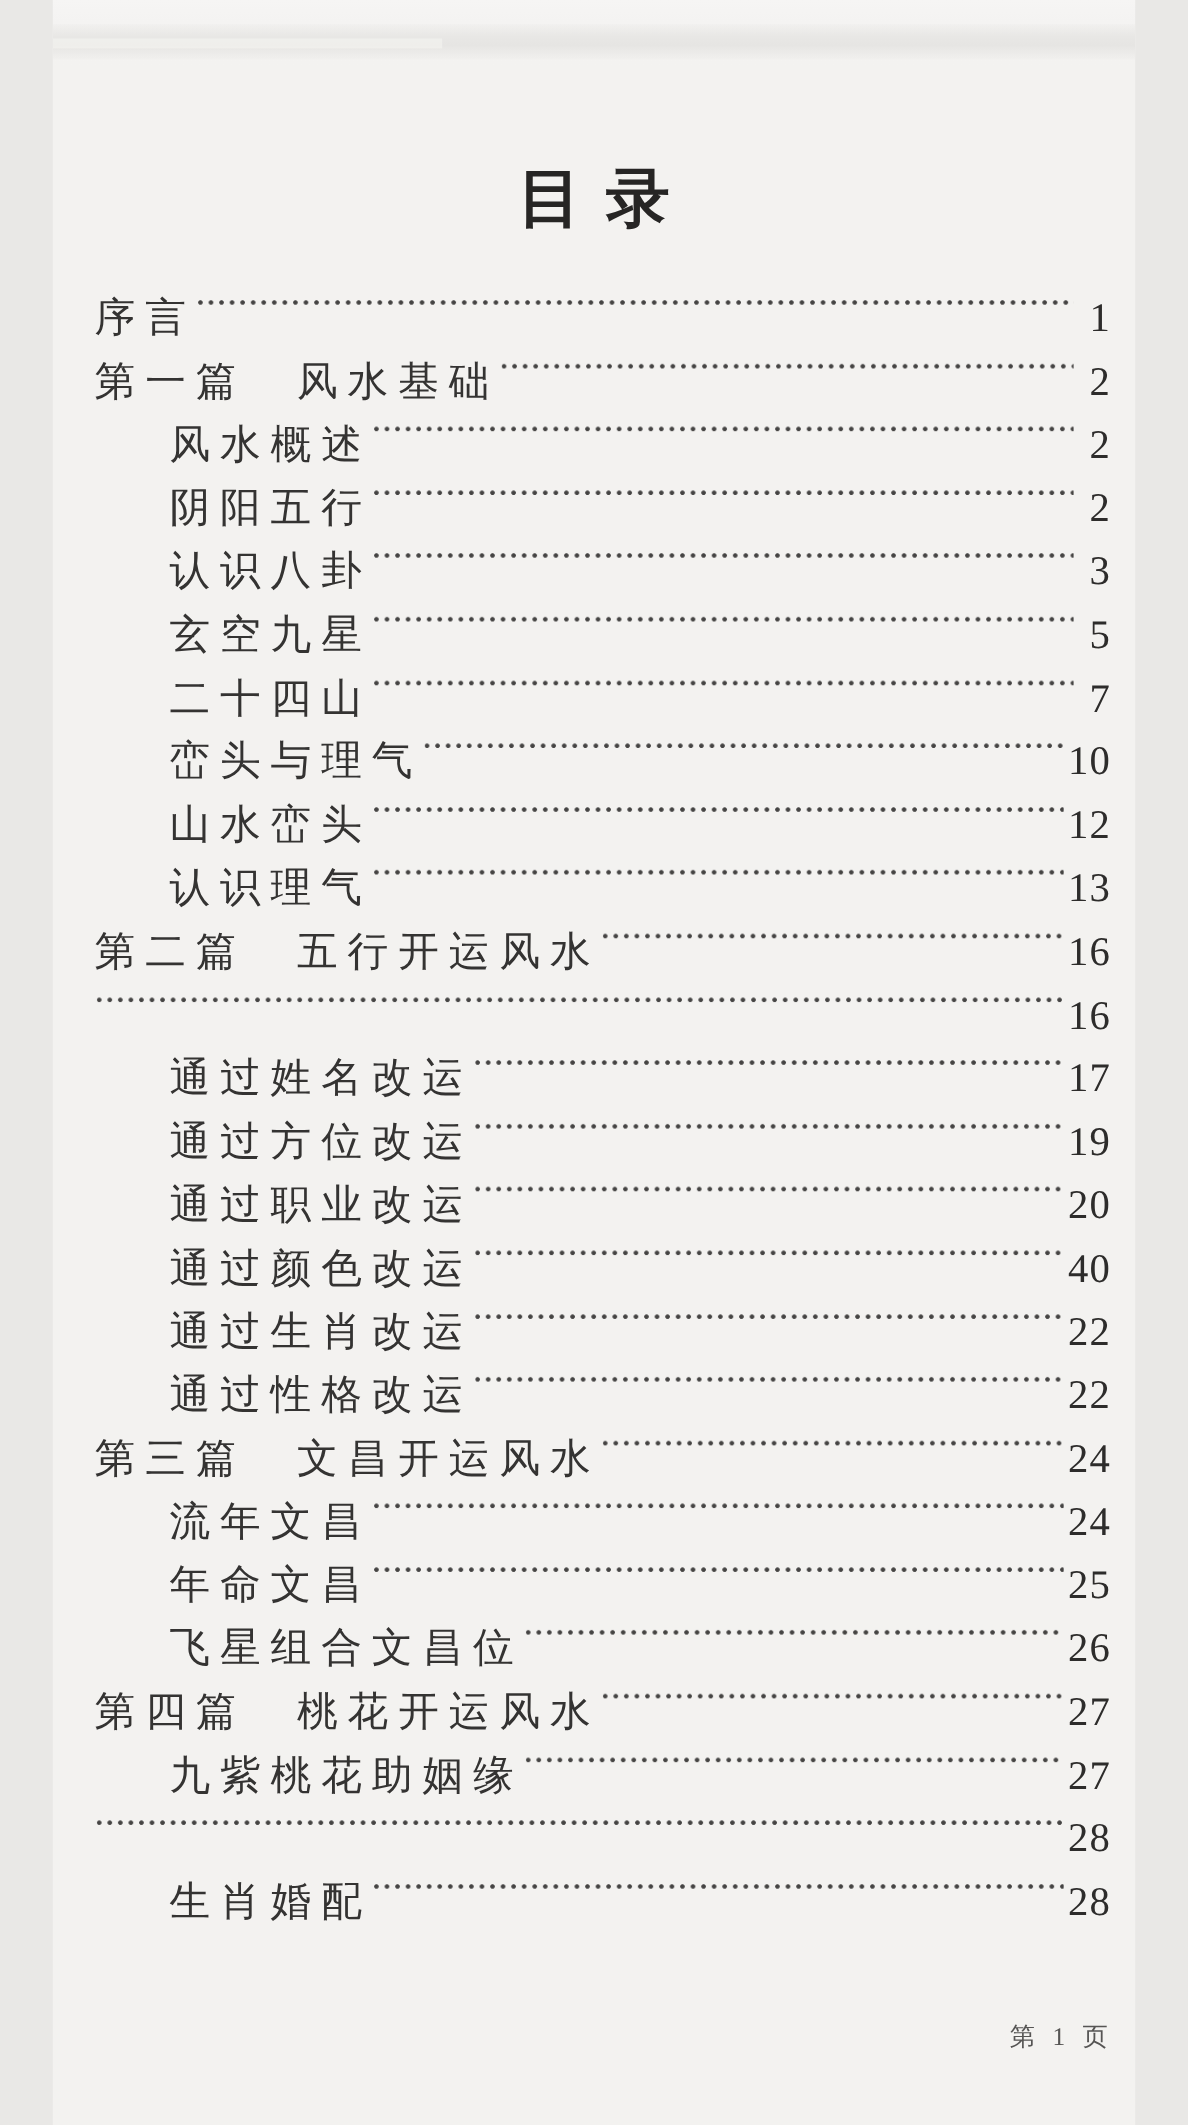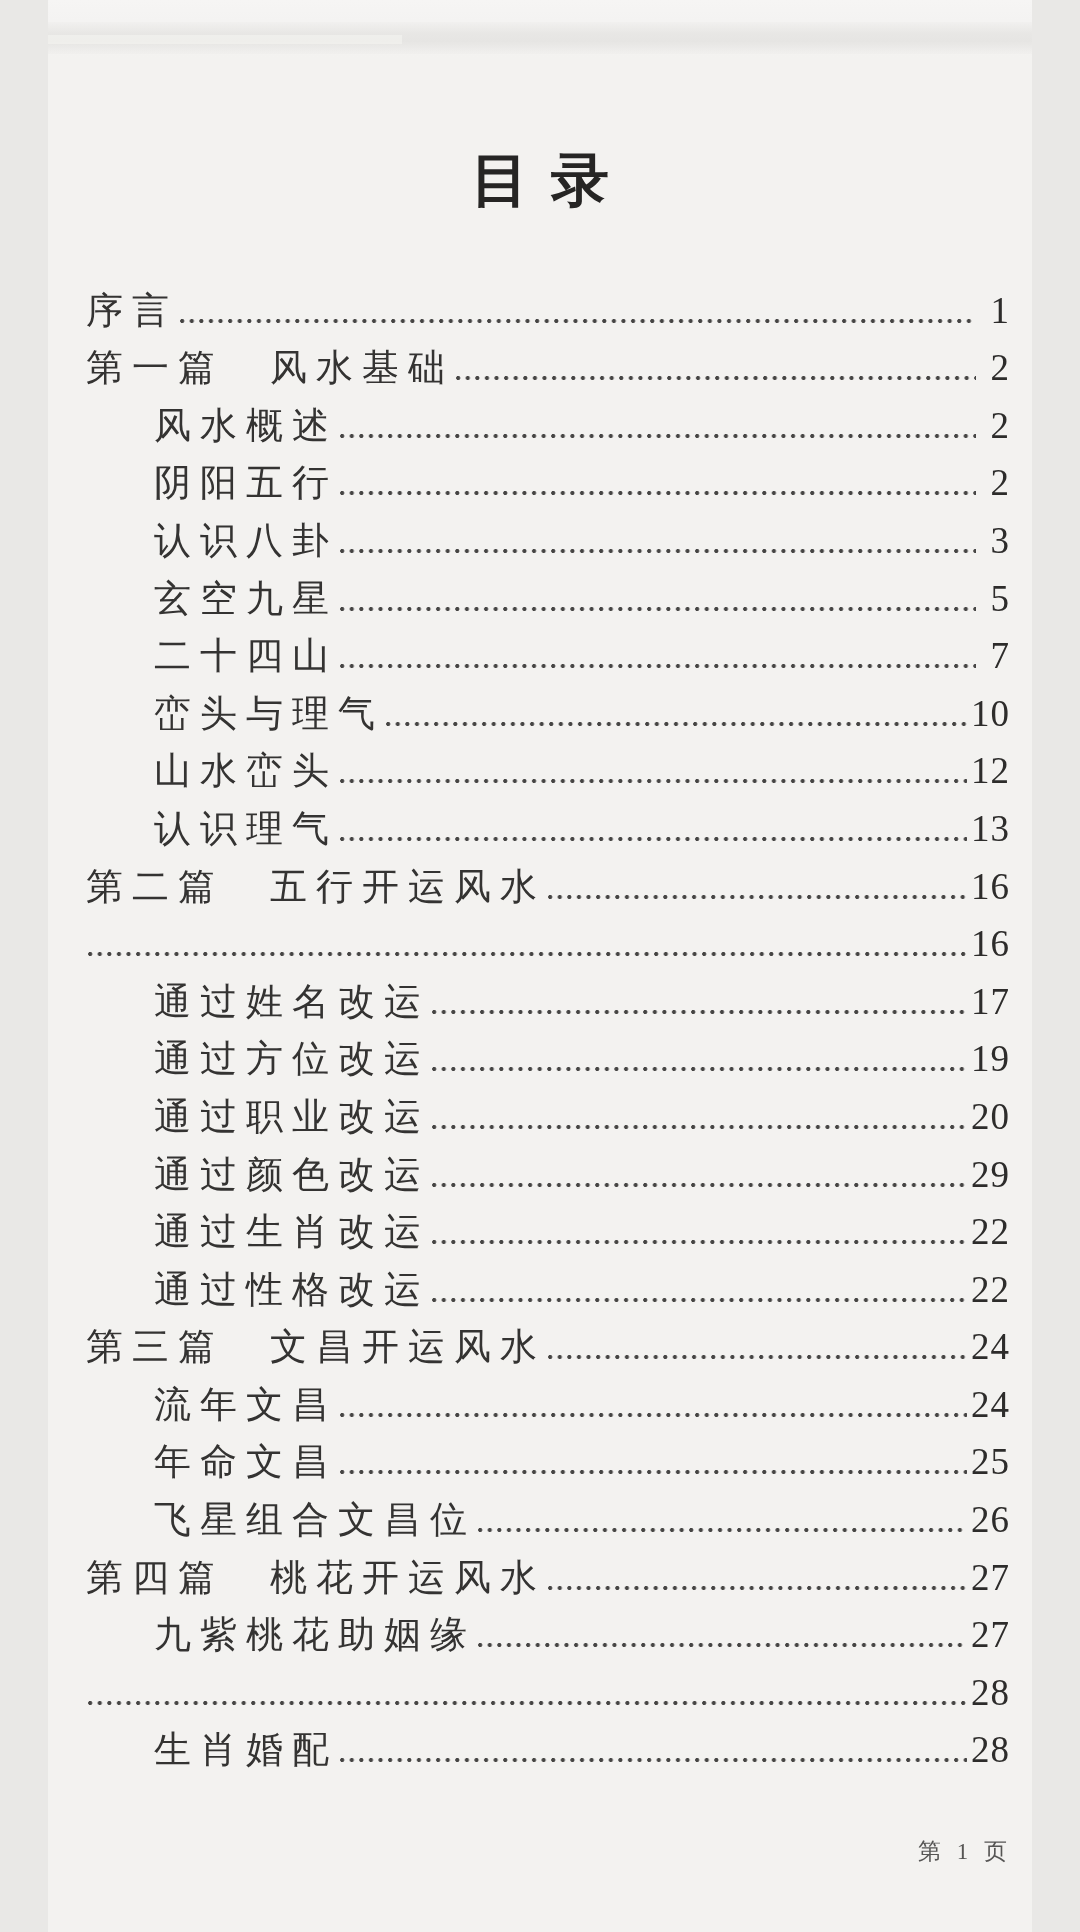--- a/index.html
+++ b/index.html
@@ -41,21 +41,21 @@
     color: #262524;
   }
   .toc-list {
     position: absolute;
     top: 271px;
     left: 38px;
     right: 22px;
   }
   .toc-row {
     display: flex;
-    align-items: flex-end;
+    align-items: flex-start;
     height: 57.6px;
     font-size: 37px;
     line-height: 1;
     color: #343332;
   }
   .toc-row .t {
     letter-spacing: 9px;
     white-space: nowrap;
   }
   .toc-row.lvl1 .t { padding-left: 68px; }
@@ -163,21 +163,21 @@
           <span class="p">19</span>
       </div>
       <div class="toc-row lvl1">
         <span class="t">通过职业改运</span>
           <span class="leader"></span>
           <span class="p">20</span>
       </div>
       <div class="toc-row lvl1">
         <span class="t">通过颜色改运</span>
           <span class="leader"></span>
-          <span class="p">29</span>
+          <span class="p">40</span>
       </div>
       <div class="toc-row lvl1">
         <span class="t">通过生肖改运</span>
           <span class="leader"></span>
           <span class="p">22</span>
       </div>
       <div class="toc-row lvl1">
         <span class="t">通过性格改运</span>
           <span class="leader"></span>
           <span class="p">22</span>

